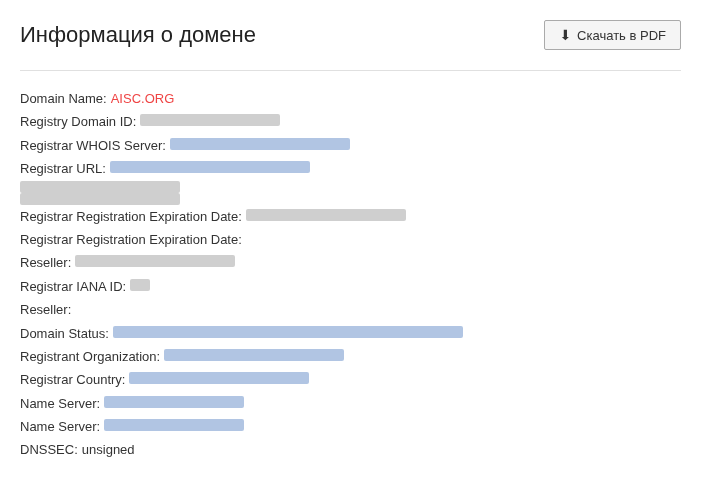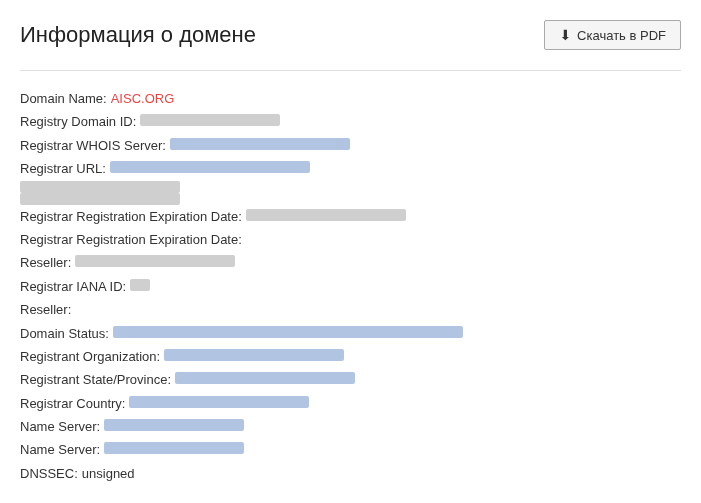--- a/index.html
+++ b/index.html
@@ -134,24 +134,20 @@
     </div>
     <div class="info-row">
       <span class="label">Domain Status: </span>
       <span class="blur-link" style="width: 350px;"></span>
     </div>
     <div class="info-row">
       <span class="label">Registrant Organization: </span>
       <span class="blur-link" style="width: 180px;"></span>
     </div>
     <div class="info-row">
-      <span class="label">Registrant State/Province: </span>
-      <span class="blur-link" style="width: 180px;"></span>
-    </div>
-    <div class="info-row">
       <span class="label">Registrar Country: </span>
       <span class="blur-link" style="width: 180px;"></span>
     </div>
     <div class="info-row">
       <span class="label">Name Server: </span>
       <span class="blur-link" style="width: 140px;"></span>
     </div>
     <div class="info-row">
       <span class="label">Name Server: </span>
       <span class="blur-link" style="width: 140px;"></span>

